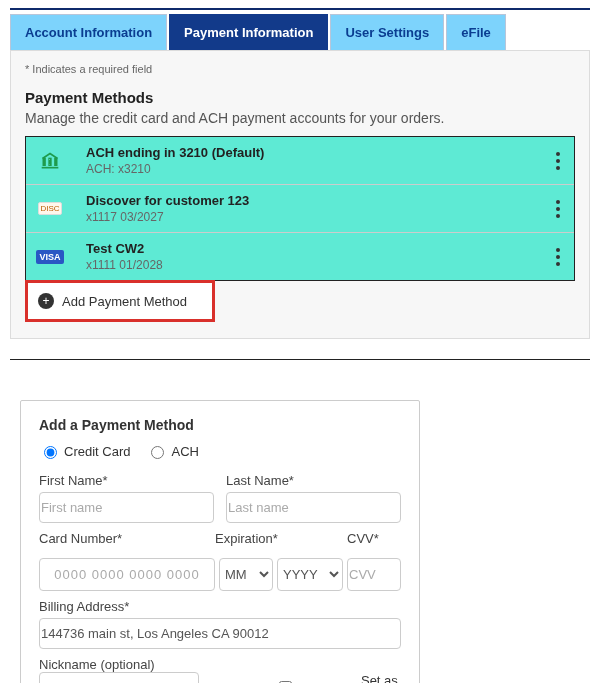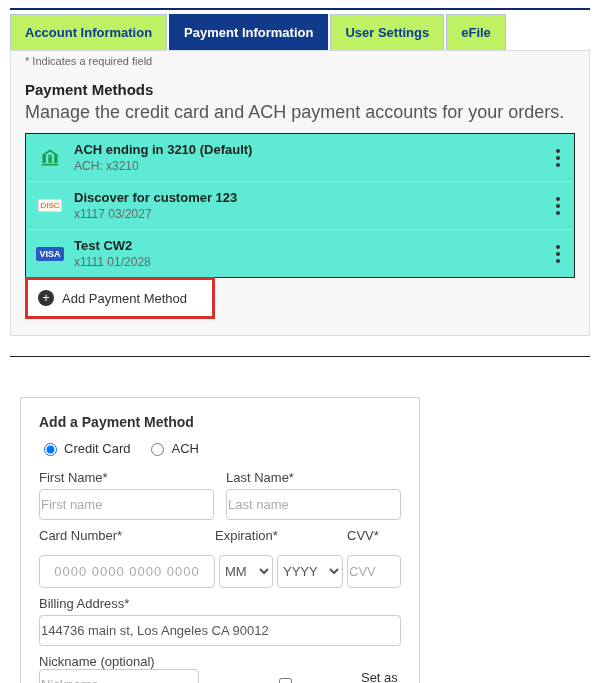--- a/index.html
+++ b/index.html
@@ -17,51 +17,51 @@
     gap: 0;
     margin-top: 4px;
   }
   .tab {
     padding: 10px 14px;
     border: 1px solid #b8c5d9;
     color: #0a3d91;
     font-weight: bold;
     font-size: 13px;
     cursor: pointer;
-    background: #bef264;
+    background: #7dd3fc;
     border-bottom: none;
     margin-right: 2px;
   }
   .tab.active {
     background: #123a8a;
     color: #fff;
     border-color: #123a8a;
     text-align: center;
   }
   .tab-body {
     border: 1px solid #dcdcdc;
-    padding: 4px 14px 16px 14px;
+    padding: 12px 14px 16px 14px;
     background: #f7f7f7;
   }
   .req-note { font-size: 11px; color: #666; margin-bottom: 14px; }
   .section-title { font-weight: bold; font-size: 15px; color: #222; margin-bottom: 4px; }
-  .section-sub { color: #555; font-size: 18px; margin-bottom: 10px; }
+  .section-sub { color: #555; font-size: 14px; margin-bottom: 10px; }
   .pm-list { border: 1px solid #222; background: #5eead4; }
   .pm-row {
     display: flex;
     align-items: center;
     padding: 8px 10px;
     border-bottom: 1px solid #ccc;
     position: relative;
   }
   .pm-row:last-child { border-bottom: none; }
   .pm-icon {
     width: 28px; height: 20px;
     display: flex; align-items: center; justify-content: center;
-    margin-right: 10px;
+    margin-right: 22px;
     flex-shrink: 0;
   }
   .pm-text { flex: 1; }
   .pm-title { font-weight: bold; color: #222; font-size: 13px; }
   .pm-sub { color: #666; font-size: 12px; margin-top: 2px; }
   .kebab {
     font-size: 18px; color: #333; cursor: pointer; line-height: 4px;
     display: flex; flex-direction: column; gap: 3px; padding: 4px;
   }
   .kebab span { display: block; width: 4px; height: 4px; background: #333; border-radius: 50%; }

